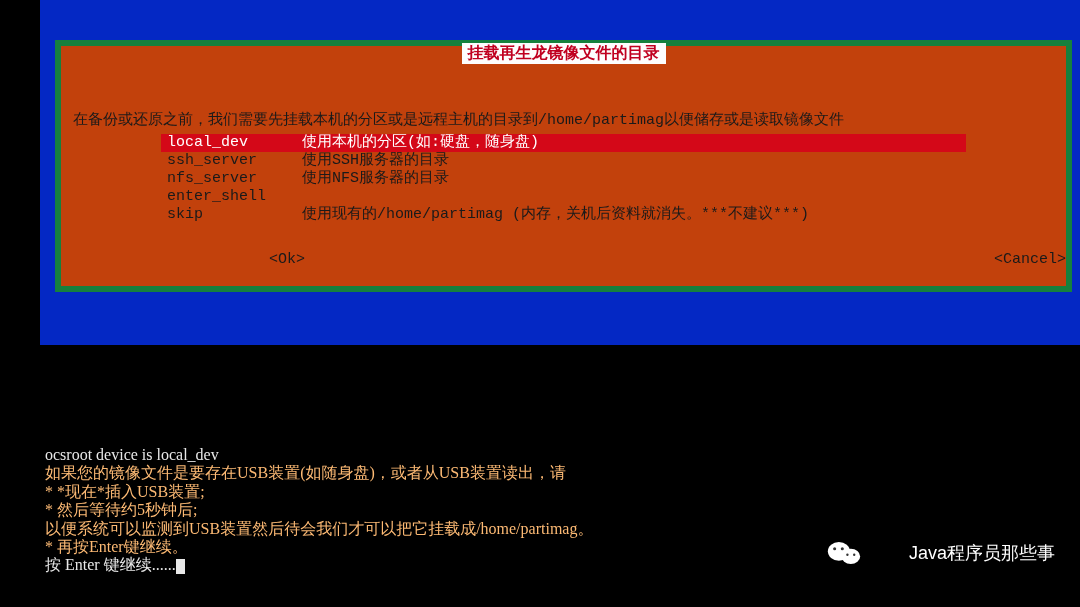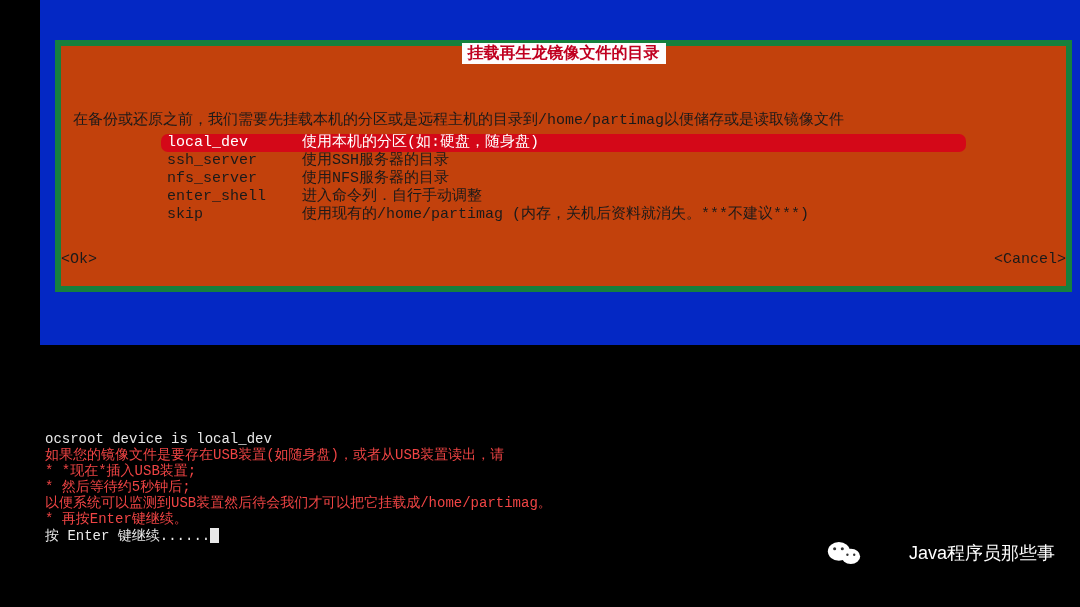--- a/index.html
+++ b/index.html
@@ -59,21 +59,20 @@
       top: 88px;
       left: 100px;
       right: 100px;
       font-size: 15px;
       color: #1a1a1a;
     }
     .menu-item {
       display: flex;
       line-height: 1.2;
       padding: 0 6px;
-      border-radius: 7px;
     }
     .menu-item.selected {
       background: #d40818;
       color: #fff;
     }
     .menu-key {
       width: 135px;
       flex-shrink: 0;
     }
     .menu-desc {
@@ -83,39 +82,40 @@
       position: absolute;
       bottom: 18px;
       left: 0;
       right: 0;
       display: flex;
       color: #1a1a1a;
       font-size: 15px;
     }
     .btn-ok {
       width: 45%;
+      text-align: center;
     }
     .btn-cancel {
       width: 55%;
       text-align: right;
     }
     .terminal {
       position: absolute;
-      top: 431px;
+      top: 446px;
       left: 45px;
       right: 0;
-      font-size: 14px;
+      font-size: 16px;
       line-height: 1.15;
-      font-family: Liberation Mono, monospace;
+      font-family: Liberation Serif, serif;
     }
     .term-white {
       color: #e8e8e8;
     }
     .term-yellow {
-      color: #ef4444;
+      color: #fdba74;
     }
     .cursor {
       display: inline-block;
       width: 9px;
       height: 15px;
       background: #e8e8e8;
       vertical-align: middle;
     }
     .watermark {
       position: absolute;
@@ -157,21 +157,20 @@
     <div class="menu-item">
       <span class="menu-key">ssh_server</span>
       <span class="menu-desc">使用SSH服务器的目录</span>
     </div>
     <div class="menu-item">
       <span class="menu-key">nfs_server</span>
       <span class="menu-desc">使用NFS服务器的目录</span>
     </div>
     <div class="menu-item">
       <span class="menu-key">enter_shell</span>
-      <span class="menu-desc">进入命令列．自行手动调整</span>
     </div>
     <div class="menu-item">
       <span class="menu-key">skip</span>
       <span class="menu-desc">使用现有的/home/partimag (内存，关机后资料就消失。***不建议***)</span>
     </div>
   </div>
   <div class="dialog-buttons">
     <div class="btn-ok">&lt;Ok&gt;</div>
     <div class="btn-cancel">&lt;Cancel&gt;</div>
   </div>

